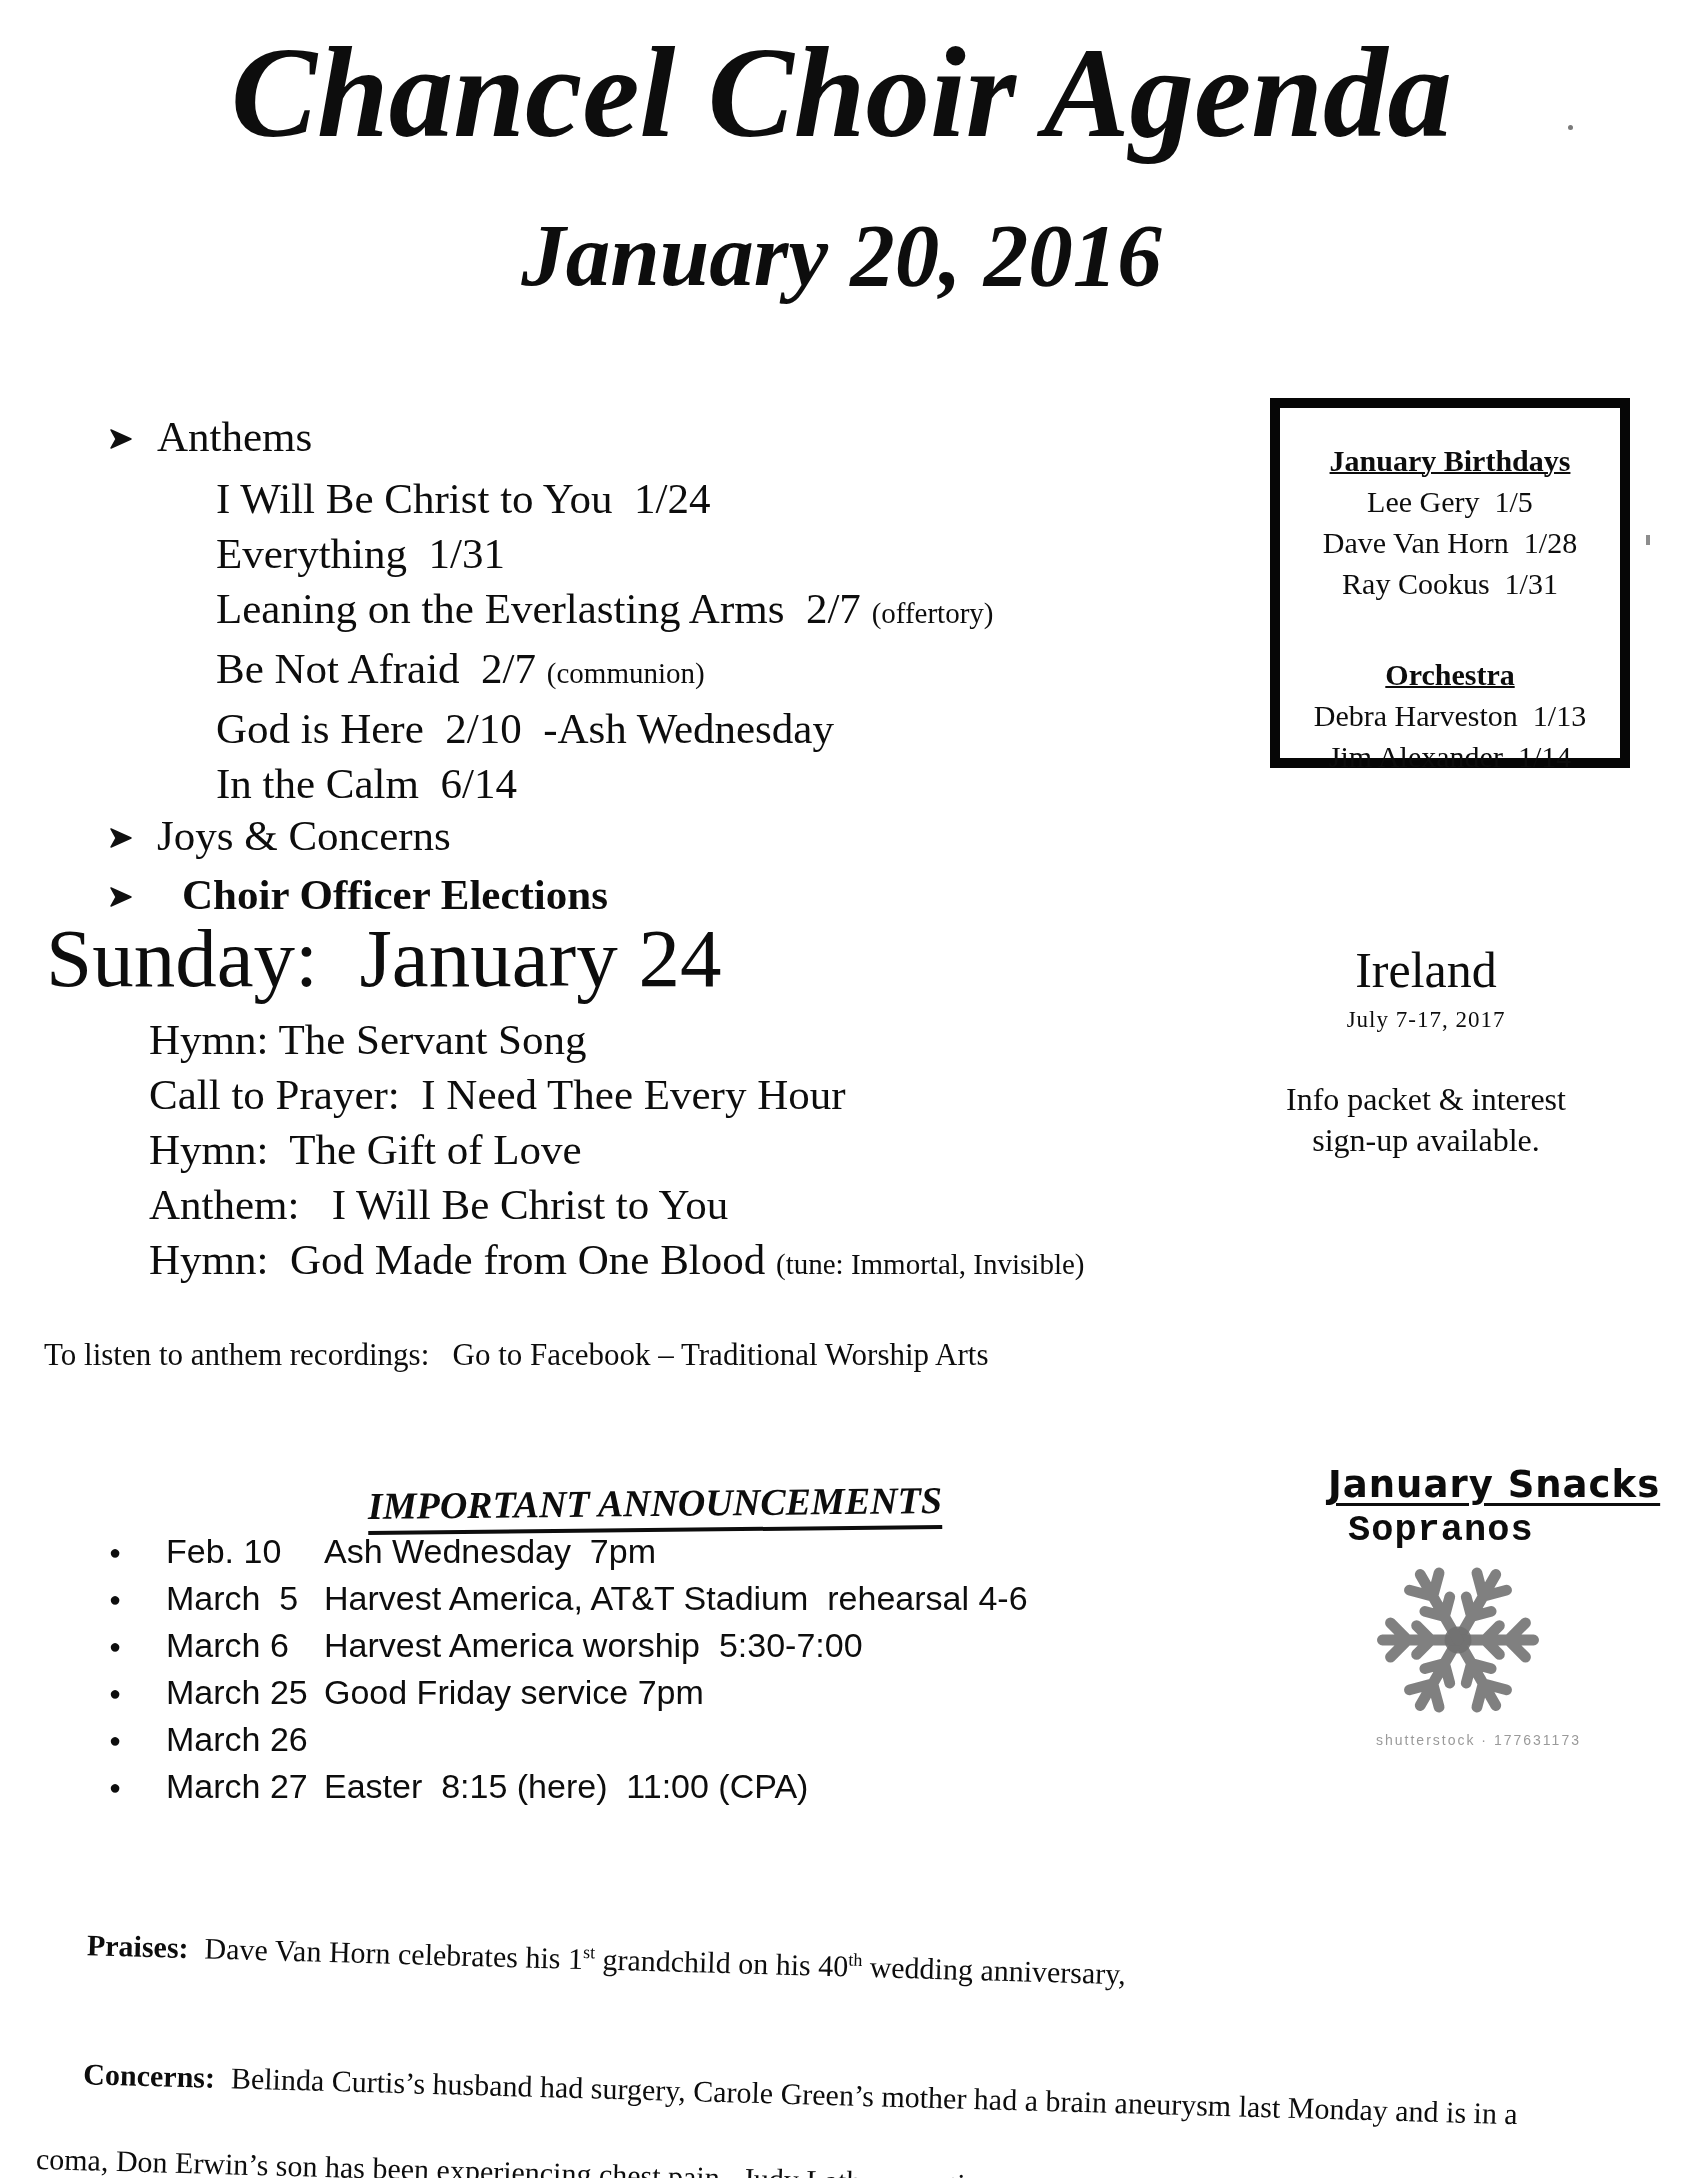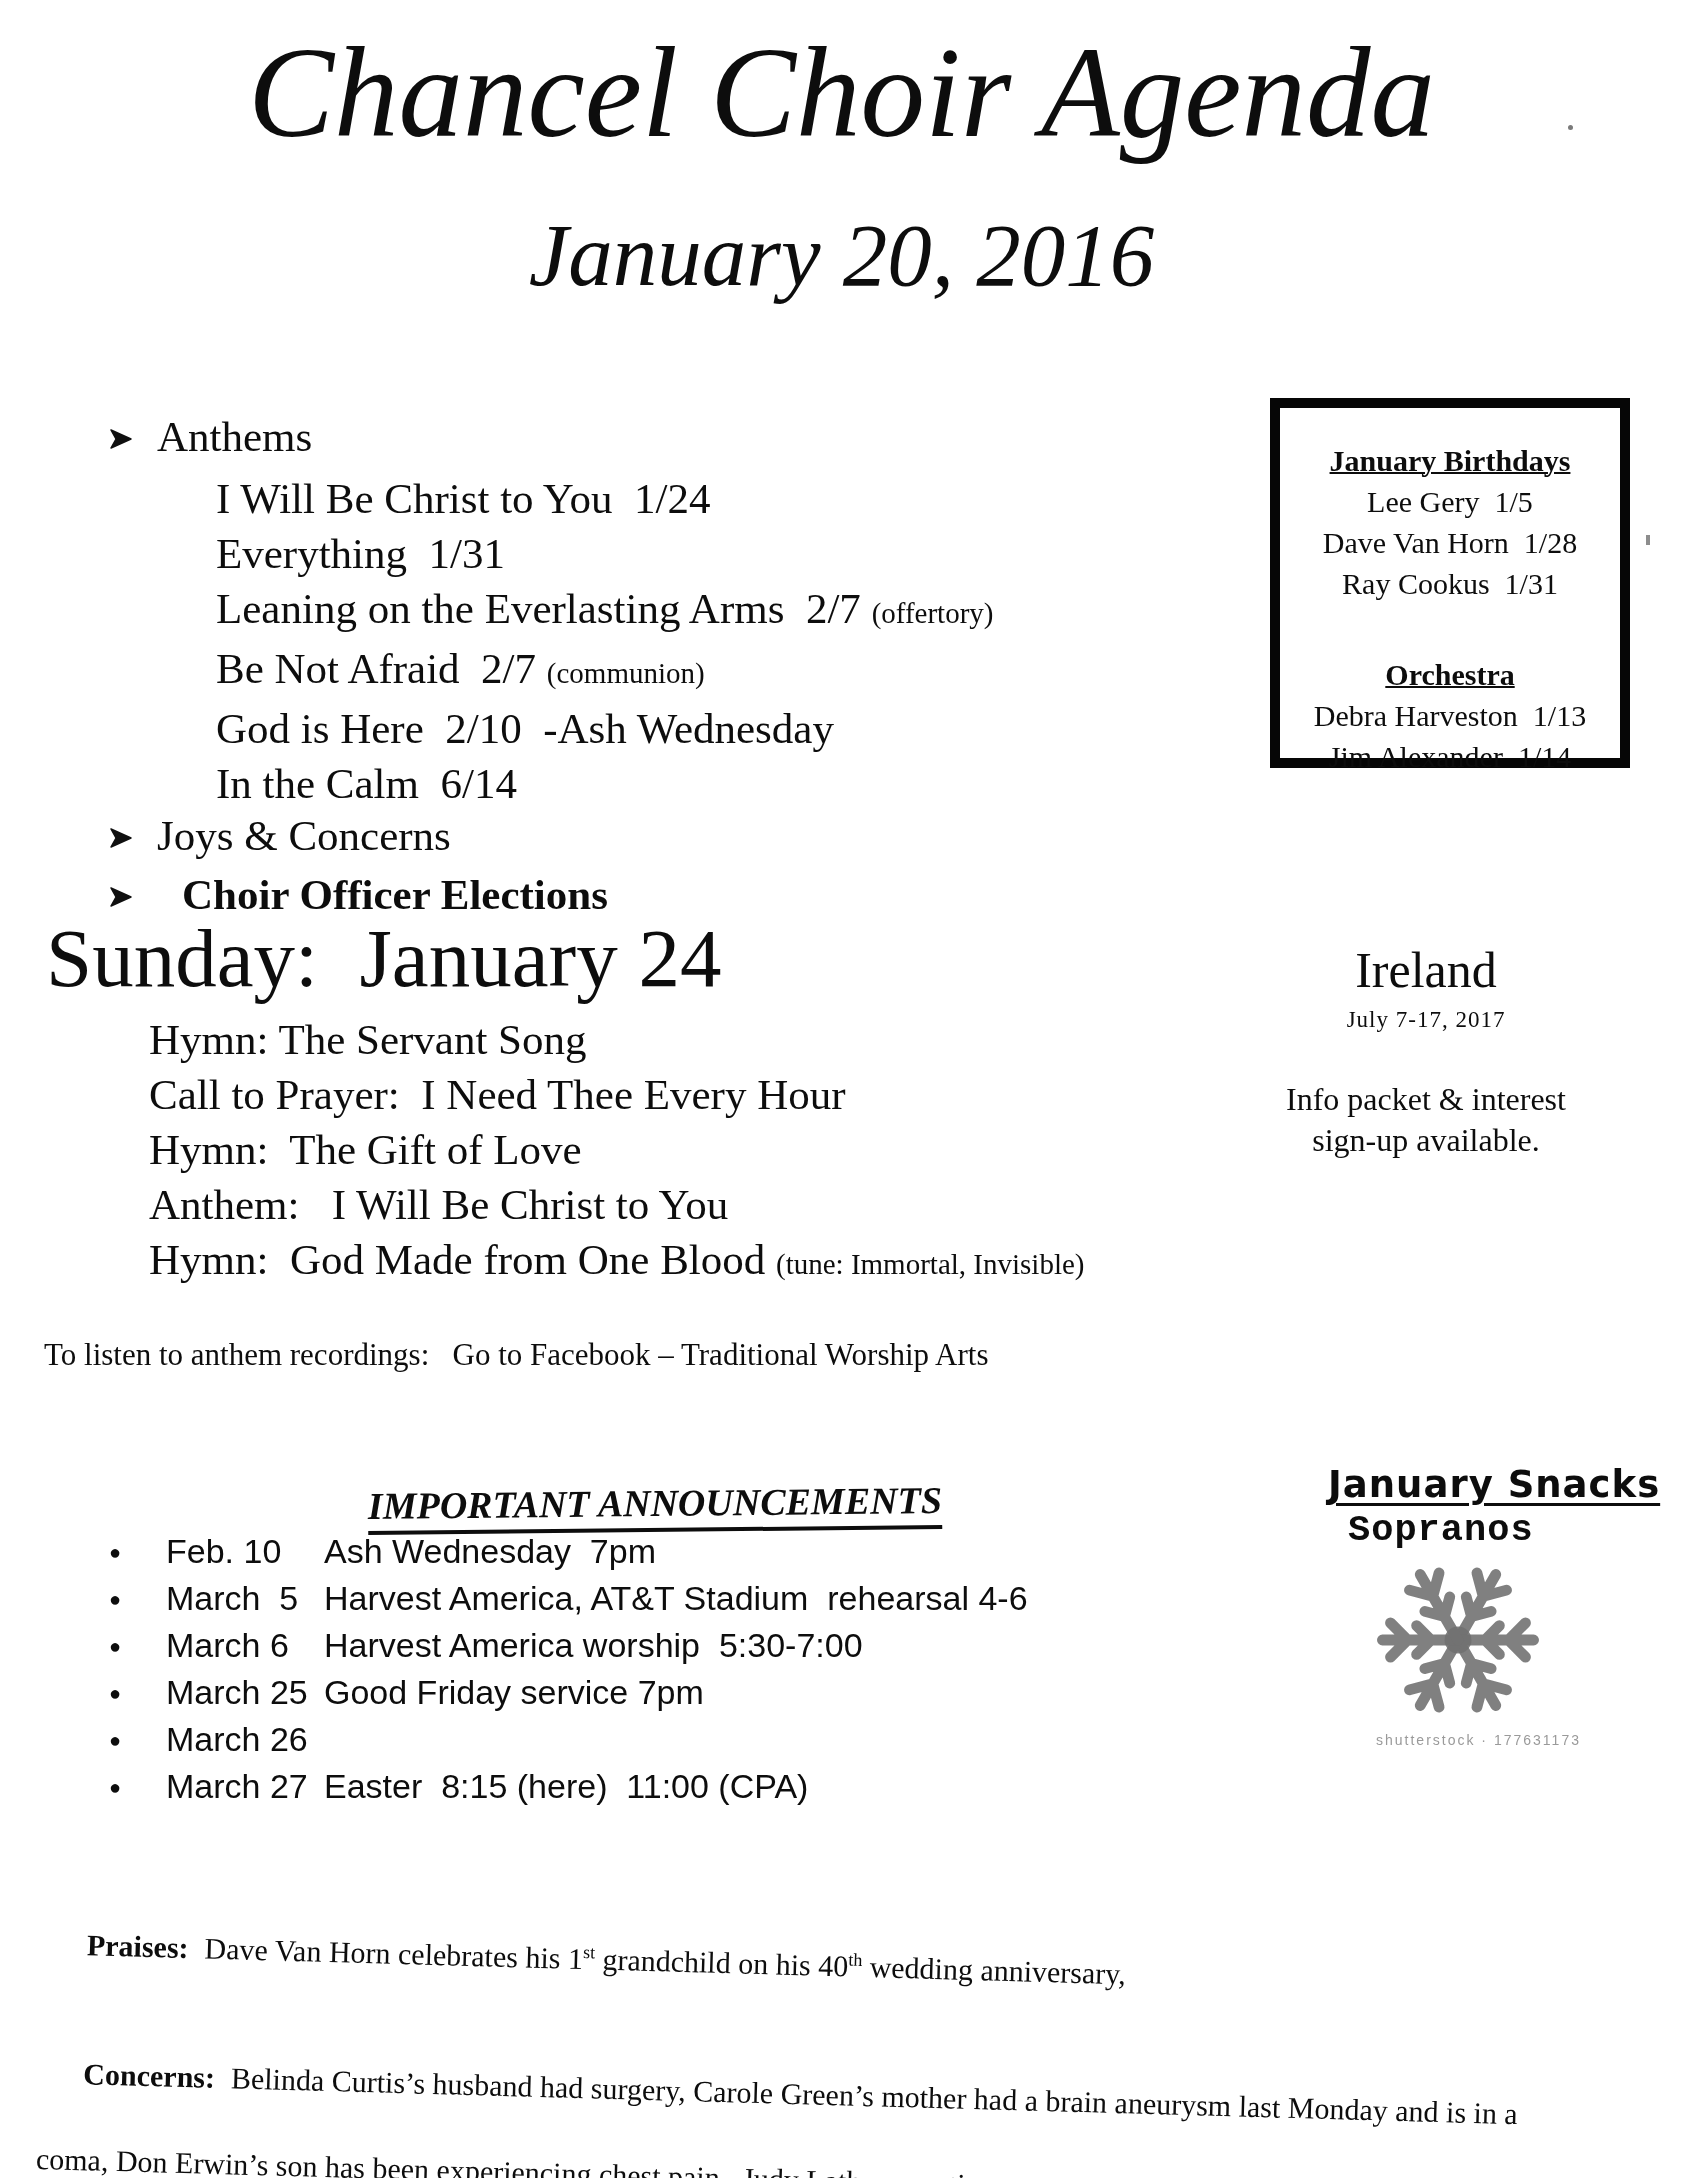--- a/index.html
+++ b/index.html
@@ -4,21 +4,21 @@
 <style>
   html,body{margin:0;padding:0;background:#e8e8e8;}
   .page{
     position:relative;width:1683px;height:2178px;background:#ffffff;
     color:#0d0d0d;overflow:hidden;
     font-family:"Liberation Serif","DejaVu Serif",serif;
   }
   .keep-sp{white-space:pre-wrap;}
 
   
-  .script{font-family:cursive;font-style:italic;font-weight:400;}
+  .script{font-family:cursive;font-style:italic;font-weight:700;}
   .title{position:absolute;top:6px;left:0;right:0;text-align:center;font-size:129px;line-height:1.35;}
   .subtitle{position:absolute;top:202px;left:0;right:0;text-align:center;font-size:89px;line-height:1.2;}
 
   
   .agenda{position:absolute;left:107px;top:412px;font-size:43px;}
   .bullet-row{display:flex;align-items:baseline;gap:22px;height:59px;}
   .bullet-row .arrow{position:relative;top:2px;flex:none;}
   .sublist{margin-left:109px;font-size:43px;line-height:55px;}
   .subnote{font-size:29px;}
   .bold{font-weight:700;gap:47px;}

